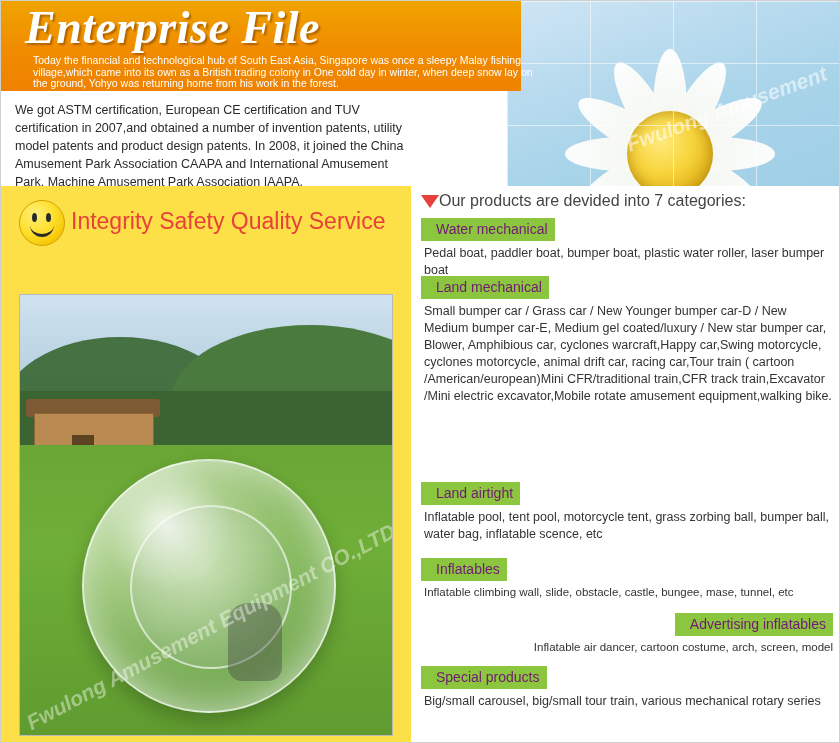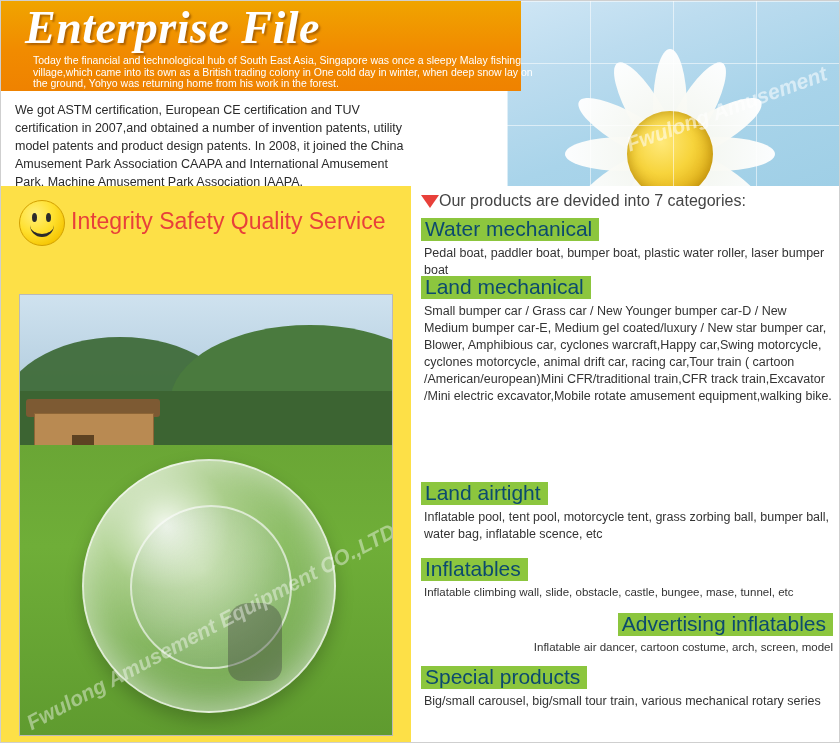--- a/index.html
+++ b/index.html
@@ -328,24 +328,24 @@
   }
   .cat-head-text {
     font-size: 16px;
     color: #444444;
   }
 
   .section { position: absolute; left: 10px; width: 412px; }
   .sec-label {
     display: inline-block;
     background: #8cc63e;
-    color: #0c4a6e;
-    font-size: 21px;
+    color: #701a75;
+    font-size: 14px;
     line-height: 20px;
-    padding: 1px 7px 2px 4px;
+    padding: 1px 7px 2px 15px;
     white-space: nowrap;
   }
   .sec-body {
     margin-top: 4px;
     font-size: 12.5px;
     line-height: 17px;
     color: #333333;
     padding-left: 3px;
   }
   .sec-body.small {

